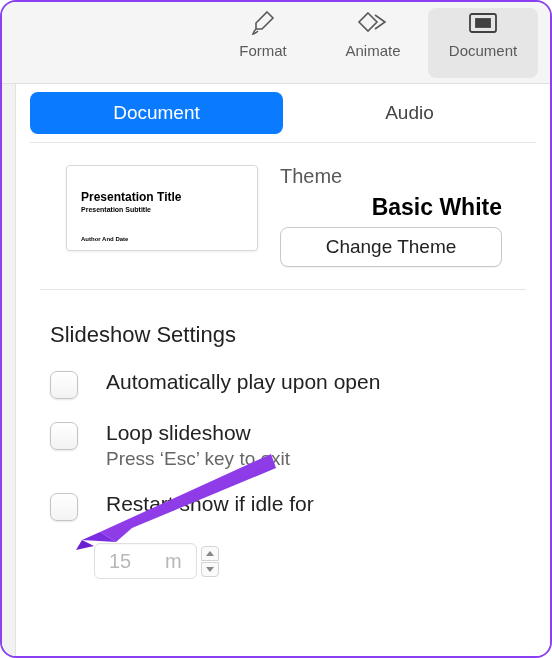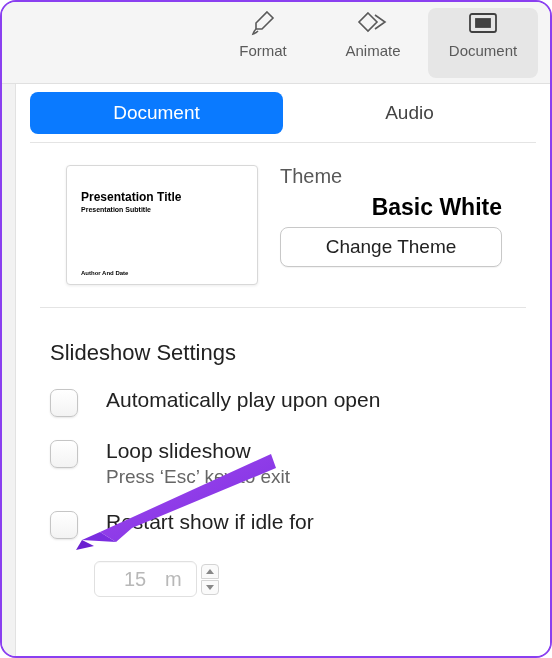--- a/index.html
+++ b/index.html
@@ -77,21 +77,21 @@
     }
     .theme-row {
       display: flex;
       padding: 22px 24px 22px 26px;
       gap: 22px;
       border-bottom: 1px solid #e4e4e4;
       margin: 0 24px;
     }
     .theme-thumb {
       width: 192px;
-      height: 120px;
+      height: 86px;
       background: #fff;
       border: 1px solid #d8d8d8;
       border-radius: 4px;
       box-shadow: 0 1px 3px rgba(0,0,0,0.08);
       padding: 18px 14px 8px 14px;
       display: flex;
       flex-direction: column;
       font-family: Arial, sans-serif;
     }
     .thumb-title { font-size: 12px; font-weight: 700; color: #000; margin-top: 6px;}
@@ -133,21 +133,21 @@
     }
     .stepper-field {
       display:flex; align-items:center;
       background:#fff;
       border:1px solid #e0e0e0;
       border-radius:6px;
       height:36px;
       padding: 0 6px 0 14px;
       box-shadow: inset 0 1px 1px rgba(0,0,0,0.03);
     }
-    .stepper-val { font-size:20px; color:#b8b8b8; width:56px; text-align:center; padding-right:4px;}
+    .stepper-val { font-size:20px; color:#b8b8b8; width:56px; text-align:left; padding-right:4px;}
     .stepper-unit{ font-size:20px; color:#b8b8b8; padding-right:8px;}
     .stepper-btns { display:flex; flex-direction:column; gap:1px; margin-left:4px;}
     .stepper-btn {
       width:18px; height:15px;
       border:1px solid #d4d4d4;
       background:#fafafa;
       display:flex; align-items:center; justify-content:center;
       cursor:pointer;
       font-size:9px; color:#888;
     }

